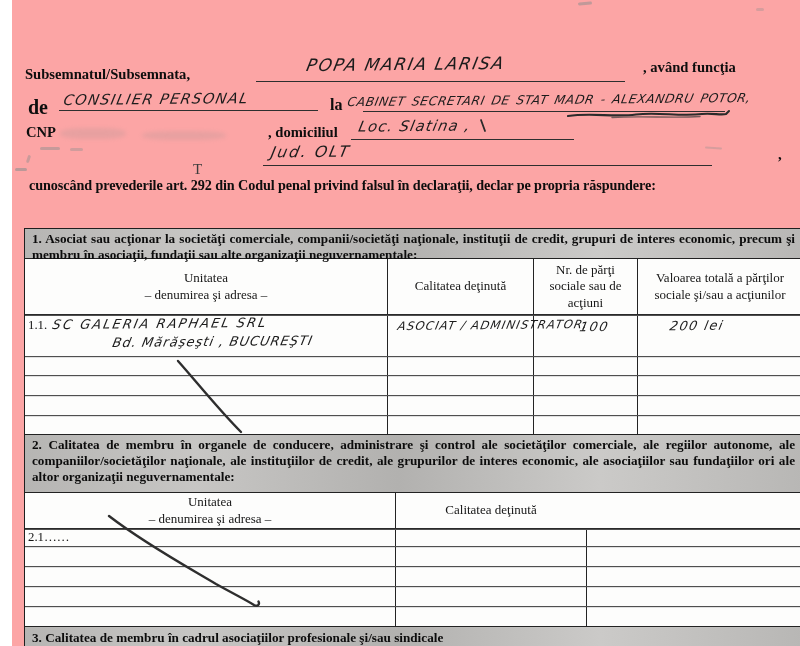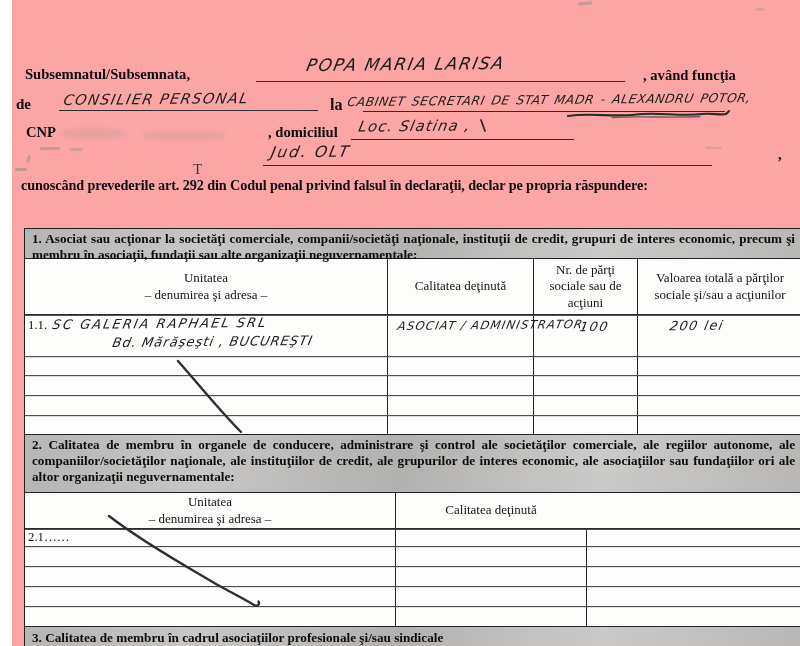--- a/index.html
+++ b/index.html
@@ -33,39 +33,39 @@
   svg.overlay{position:absolute;left:0;top:0;pointer-events:none;}
 </style>
 </head>
 <body>
 
 <div class="page">
 
   <div class="abs printed" style="left:13px;top:66px;font-size:14.6px;">Subsemnatul/Subsemnata,</div>
   <div class="abs uline" style="left:244px;top:58px;width:369px;height:23px;"></div>
   <div class="abs hw" style="left:295px;top:54px;font-size:17px;letter-spacing:1.6px;">POPA MARIA LARISA</div>
-  <div class="abs printed" style="left:631px;top:67px;font-size:14.6px;">, având funcţia</div>
+  <div class="abs printed" style="left:631px;top:59px;font-size:14.6px;">, având funcţia</div>
 
-  <div class="abs printed" style="left:4px;top:96px;font-size:15px;">de</div>
+  <div class="abs printed" style="left:16px;top:96px;font-size:20px;">de</div>
   <div class="abs uline" style="left:47px;top:88px;width:259px;height:22px;"></div>
   <div class="abs hw" style="left:52px;top:91px;font-size:14.5px;letter-spacing:1.4px;">CONSILIER PERSONAL</div>
   <div class="abs printed" style="left:318px;top:96px;font-size:16px;">la</div>
   <div class="abs uline" style="left:351px;top:89px;width:362px;height:22px;"></div>
   <div class="abs hw" style="left:336px;top:93px;font-size:12.3px;letter-spacing:0.6px;word-spacing:2px;">CABINET SECRETARI DE STAT MADR - ALEXANDRU POTOR,</div>
 
   <div class="abs printed" style="left:14px;top:124px;font-size:14.6px;">CNP</div>
   <div class="abs printed" style="left:256px;top:124px;font-size:14.6px;">, domiciliul</div>
   <div class="abs uline" style="left:339px;top:117px;width:223px;height:22px;"></div>
   <div class="abs hw" style="left:347px;top:117px;font-size:14.8px;letter-spacing:1.2px;">Loc. Slatina ,</div>
 
   <div class="abs uline" style="left:251px;top:143px;width:449px;height:22px;"></div>
   <div class="abs hw" style="left:259px;top:143px;font-size:15.5px;letter-spacing:2px;">Jud. OLT</div>
   <div class="abs printed" style="left:766px;top:146px;font-size:15px;">,</div>
 
-  <div class="abs printed" style="left:9px;top:177px;font-size:14.2px;white-space:nowrap;letter-spacing:-0.1px;">cunoscând prevederile art. 292 din Codul penal privind falsul în declaraţii, declar pe propria răspundere:</div>
+  <div class="abs printed" style="left:17px;top:177px;font-size:14.2px;white-space:nowrap;letter-spacing:-0.1px;">cunoscând prevederile art. 292 din Codul penal privind falsul în declaraţii, declar pe propria răspundere:</div>
 
   <div class="mark" style="left:566px;top:2px;width:14px;height:3px;transform:rotate(-4deg);opacity:.55;"></div>
   <div class="mark" style="left:744px;top:8px;width:8px;height:3px;opacity:.35;"></div>
   <div class="smudge" style="left:48px;top:128px;width:66px;height:11px;"></div>
   <div class="smudge" style="left:130px;top:131px;width:84px;height:9px;"></div>
   <div class="mark" style="left:28px;top:147px;width:20px;height:2.5px;opacity:.5;"></div>
   <div class="mark" style="left:58px;top:148px;width:13px;height:2.5px;opacity:.4;"></div>
   <div class="mark" style="left:3px;top:168px;width:12px;height:2.6px;opacity:.6;"></div>
   <div class="mark" style="left:15px;top:155px;width:3px;height:8px;transform:rotate(18deg);opacity:.45;"></div>
   <div class="abs plain" style="left:181px;top:161px;font-size:15px;color:#3c3c3c;">T</div>

